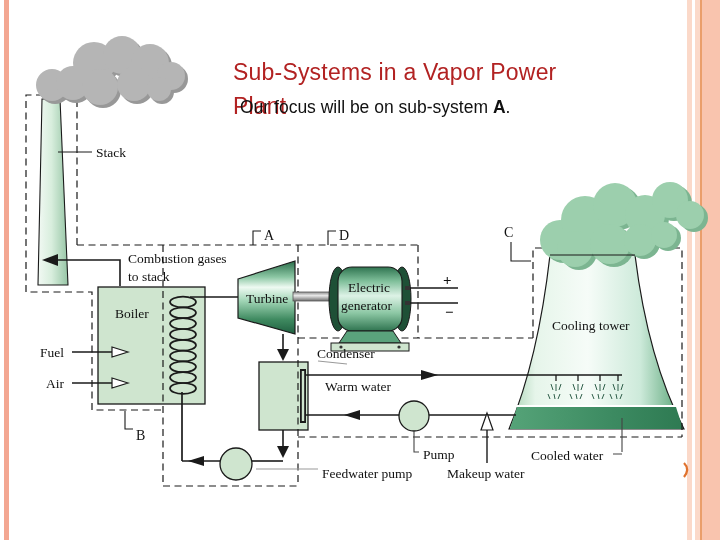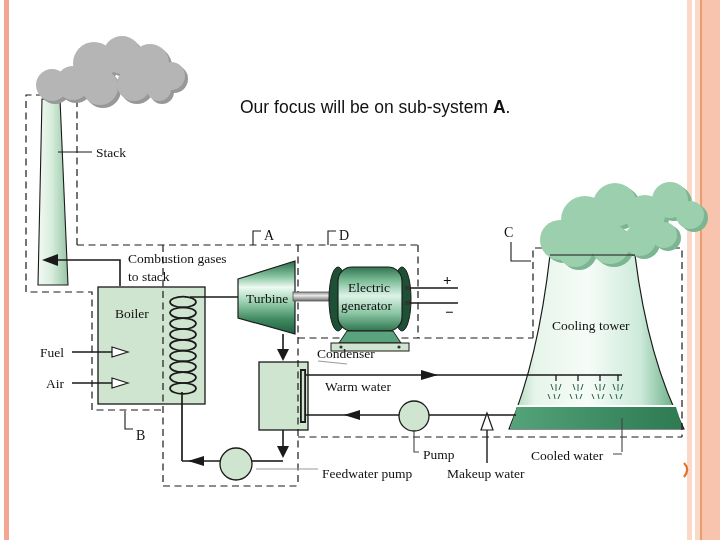--- a/index.html
+++ b/index.html
@@ -240,17 +240,21 @@
     <text class="seriflabel" x="325" y="391">Warm water</text>
     <text class="seriflabel" x="552" y="330">Cooling tower</text>
     <text class="seriflabel" x="423" y="459">Pump</text>
     <text class="seriflabel" x="322" y="478">Feedwater pump</text>
     <text class="seriflabel" x="447" y="478">Makeup water</text>
     <text class="seriflabel" x="531" y="460">Cooled water</text>
 
     <path d="M684,463 C688,467 688,472 684,477" stroke="#e0722e" stroke-width="2.2" fill="none"></path>
   </svg>
 
+  <div id="title">
+    <div>Sub-Systems in a Vapor Power</div>
+    <div>Plant</div>
+  </div>
   <div id="subtitle">
     <span>Our focus will be on sub-system </span><span class="em">A</span><span>.</span>
   </div>
 
 </div>
 
 </body></html>

